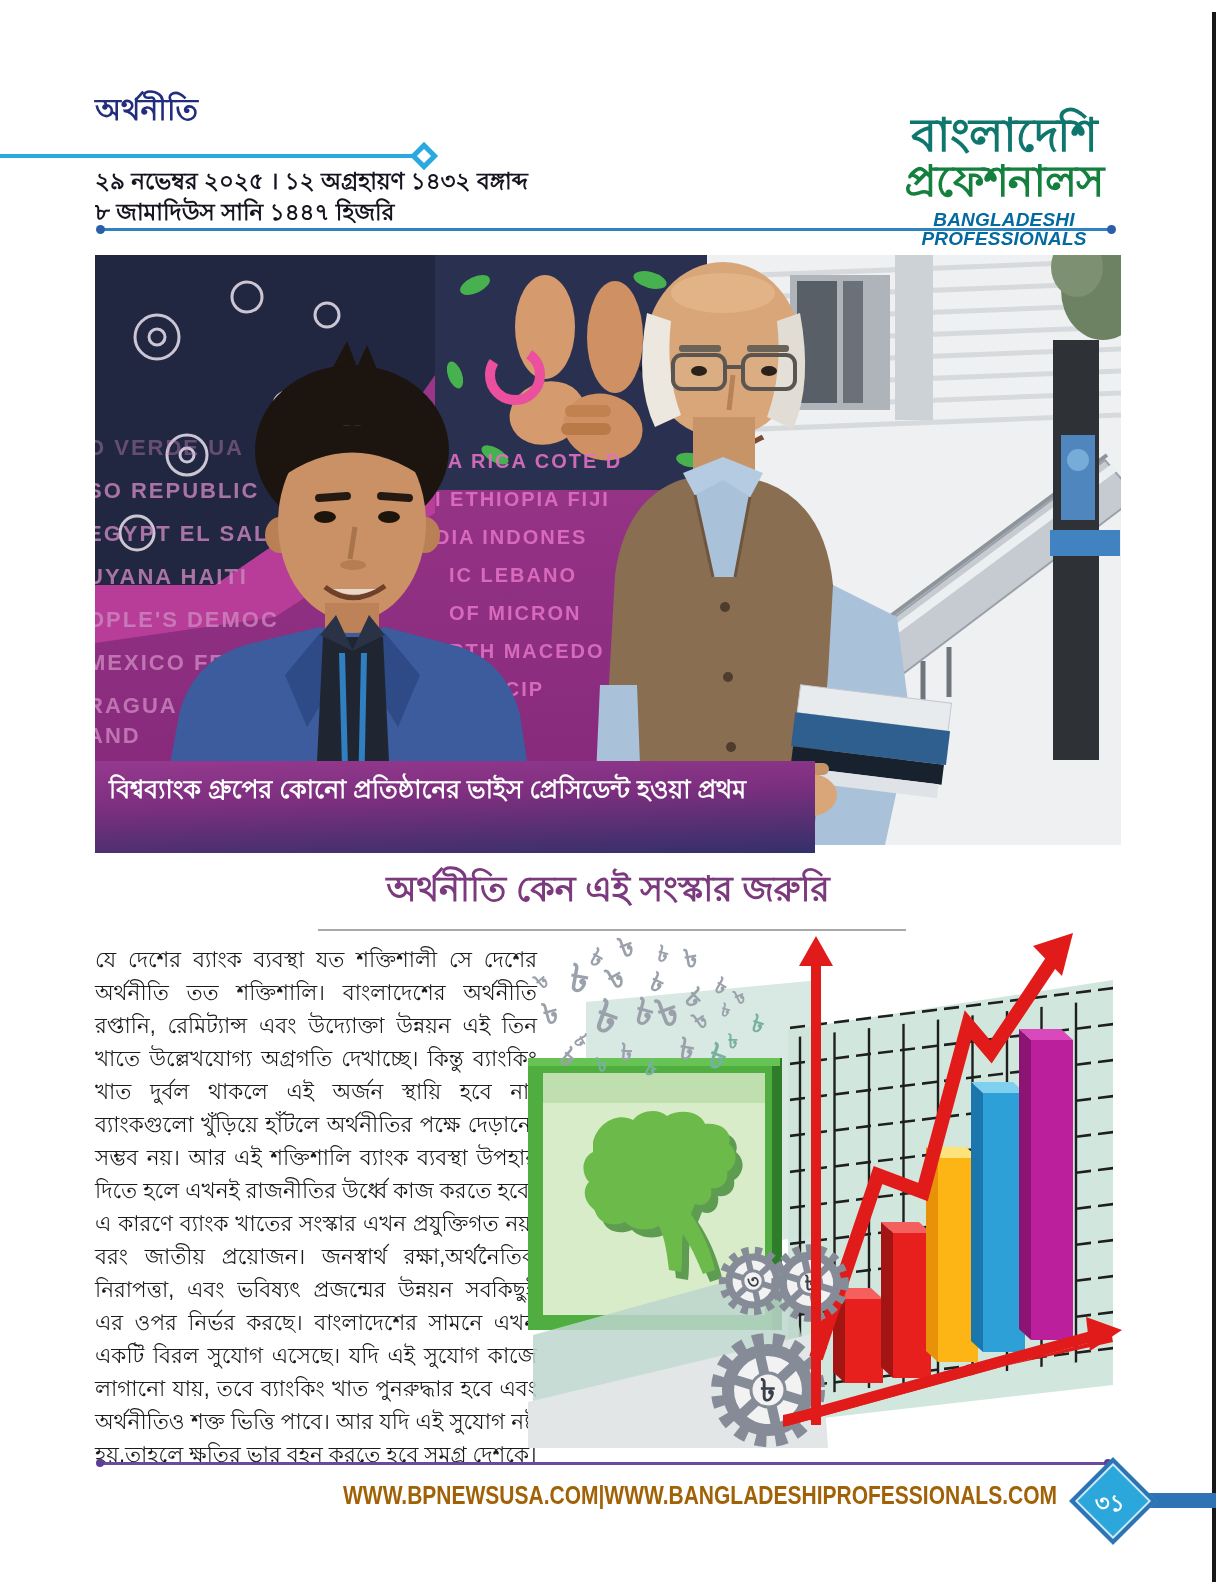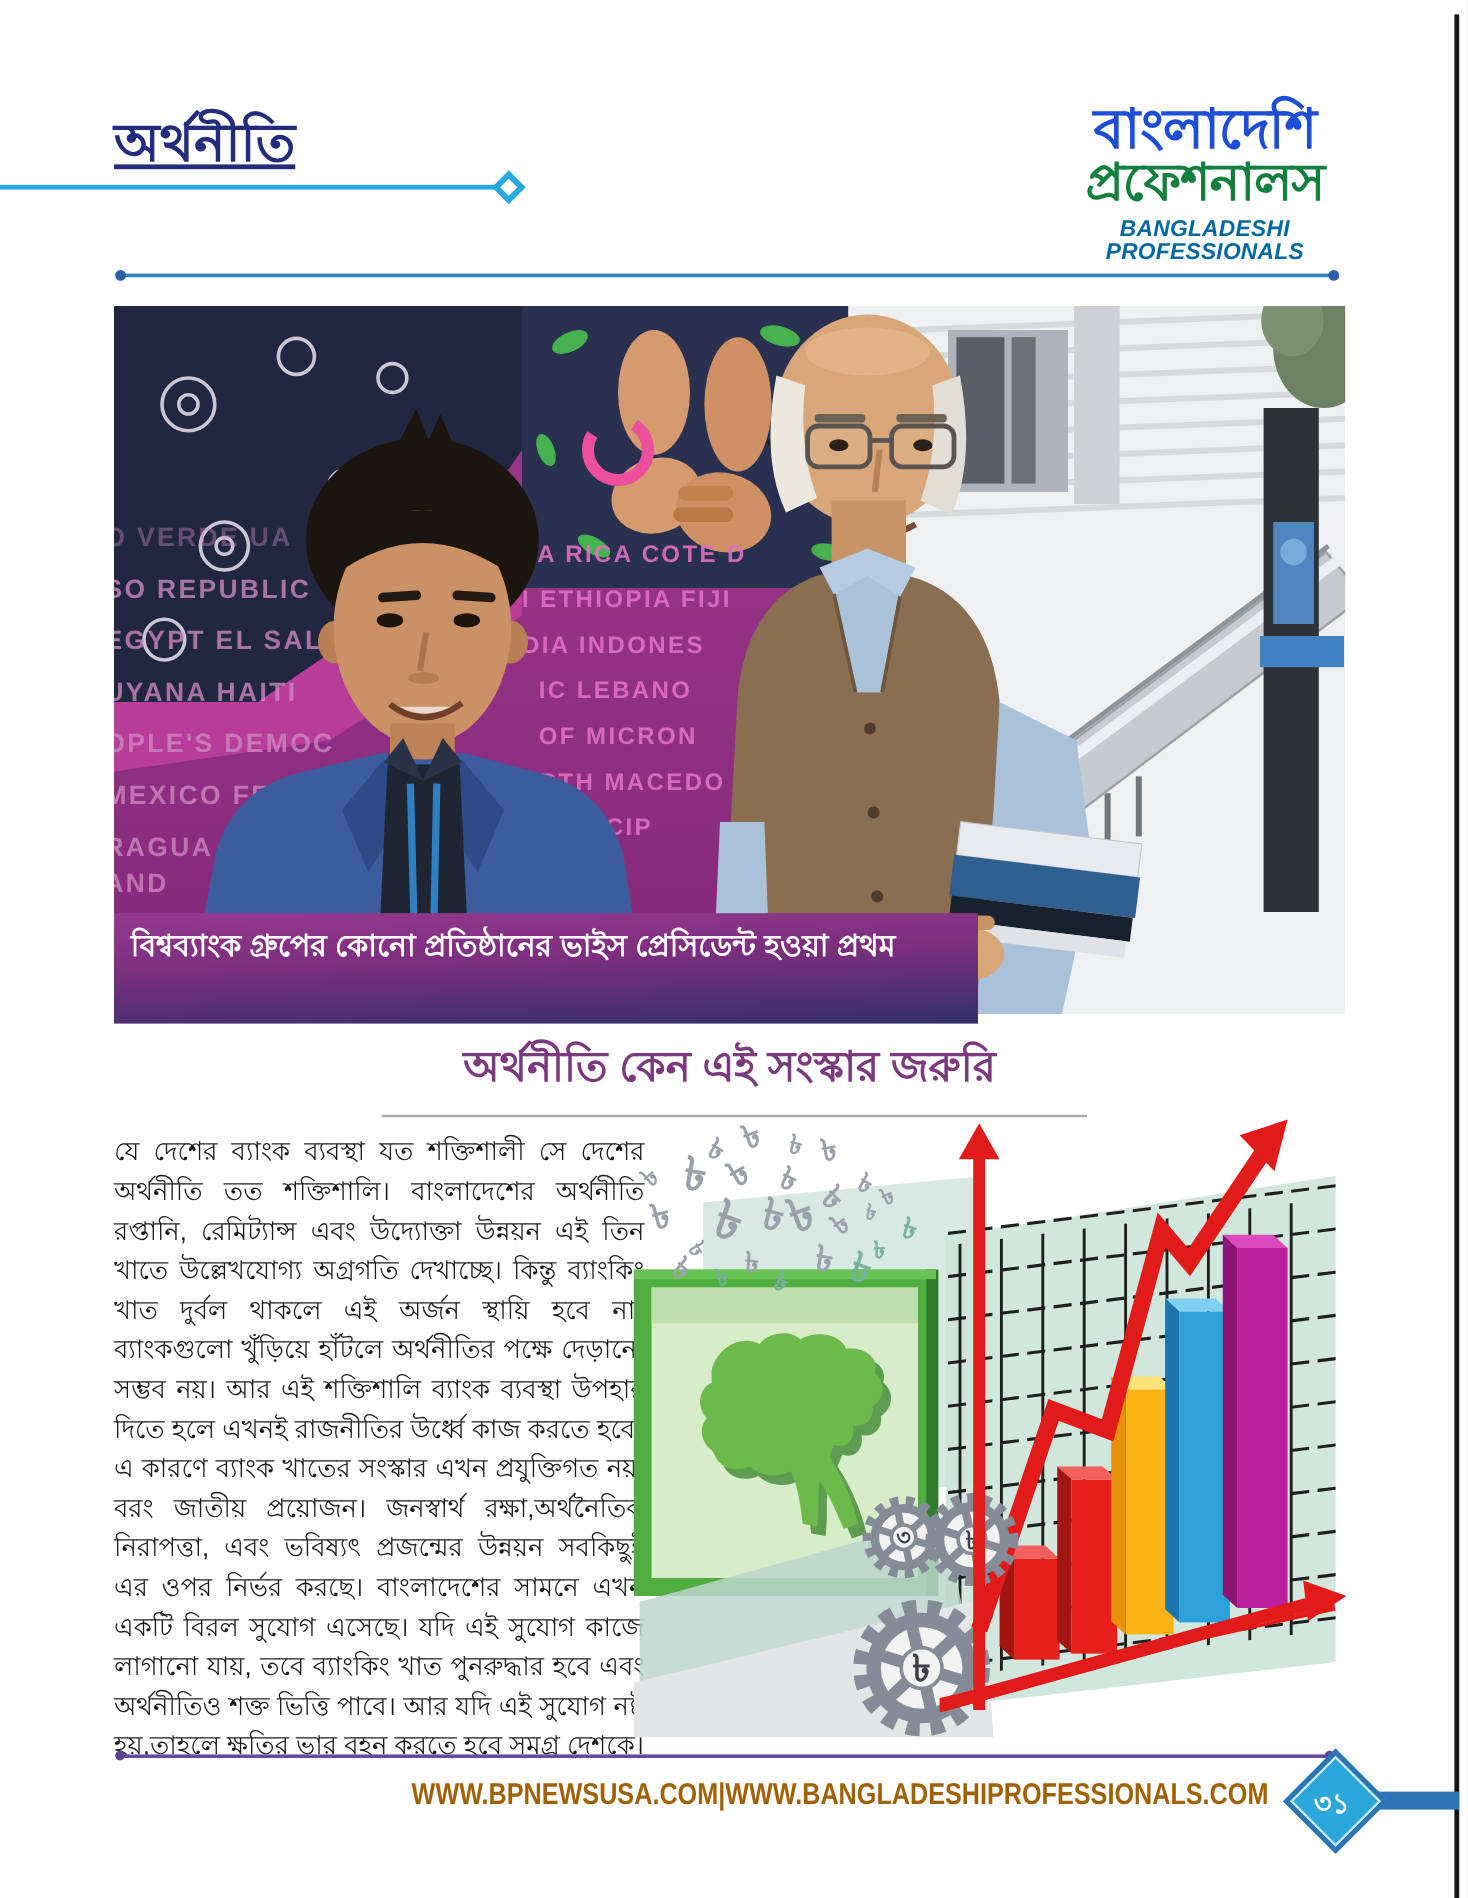--- a/index.html
+++ b/index.html
@@ -1,31 +1,31 @@
 <!DOCTYPE html>
 <html><head>
 <meta charset="utf-8">
 <style>
   html,body{margin:0;padding:0;background:#e8e8e8;}
   .page{position:relative;width:1223px;height:1582px;background:#ffffff;overflow:hidden;
         font-family:"Liberation Sans","DejaVu Sans",sans-serif;}
   .right-edge{position:absolute;top:12px;bottom:0;left:1212px;width:4px;background:#17171a;}
 
   
-  .section-title{position:absolute;left:95px;top:86px;font-size:44px;font-weight:800;color:#222d7d;text-decoration:underline;}
+  .section-title{position:absolute;left:95px;top:86px;font-size:30px;font-weight:800;color:#222d7d;}
   .rule-1{position:absolute;left:0;top:154px;width:418px;height:4px;background:#2aa9e0;}
   .diamond-1{position:absolute;left:414px;top:-8px;width:20px;height:20px;background:#2aa9e0;transform:rotate(45deg);}
   .diamond-1 .inner{position:absolute;left:5px;top:5px;width:10px;height:10px;background:#ffffff;}
   .dates{position:absolute;left:95px;top:166px;font-size:23px;font-weight:700;color:#14141e;line-height:31px;}
   .rule-2{position:absolute;left:100px;top:228px;width:1012px;height:3px;background:#2e82bf;}
   .rule-2::before,.rule-2::after{content:"";position:absolute;top:-3px;width:9px;height:9px;border-radius:50%;background:#2a5fa8;}
   .rule-2::before{left:-4px;}
   .rule-2::after{right:-4px;}
   .logo{position:absolute;left:886px;top:84px;width:236px;text-align:center;line-height:1.0;}
-  .logo .l1{font-size:46px;font-weight:800;color:#1d4ed8;letter-spacing:-1px;}
+  .logo .l1{font-size:46px;font-weight:800;color:#0f766e;letter-spacing:-1px;margin-top:28px;}
   .logo .l2{font-size:43px;font-weight:800;color:#15803d;letter-spacing:-1px;margin-top:2px;}
   .logo .l3{font-size:19px;font-weight:800;font-style:italic;color:#0369a1;margin-top:7px;letter-spacing:.2px;}
 
   
   .photo{position:absolute;left:95px;top:255px;width:1130px;height:590px;margin:0;}
   .photo svg{display:block;}
   .caption{position:absolute;left:0;top:492px;width:720px;height:92px;
            background:linear-gradient(178deg,#95398f 0%,#7c2f7e 42%,#333069 100%);
            color:#ffffff;font-weight:700;font-size:25px;line-height:37px;padding:10px 0 0 14px;box-sizing:border-box;margin-top:14px;}
 
@@ -55,20 +55,24 @@
 <body>
 
 <div class="page">
   <div class="right-edge"></div>
 
   <div class="section-title">অর্থনীতি</div>
   <div class="rule-1">
     <div class="diamond-1">
         <div class="inner"></div>
       </div>
+  </div>
+  <div class="dates">
+    <div>২৯ নভেম্বর ২০২৫ । ১২ অগ্রহায়ণ ১৪৩২ বঙ্গাব্দ</div>
+    <div>৮ জামাদিউস সানি ১৪৪৭ হিজরি</div>
   </div>
   <div class="rule-2"></div>
   <div class="logo">
     <div class="l1">বাংলাদেশি</div>
     <div class="l2">প্রফেশনালস</div>
     <div class="l3">BANGLADESHI PROFESSIONALS</div>
   </div>
 
   <figure class="photo">
     <svg width="1026" height="590" viewBox="0 0 1026 590">

